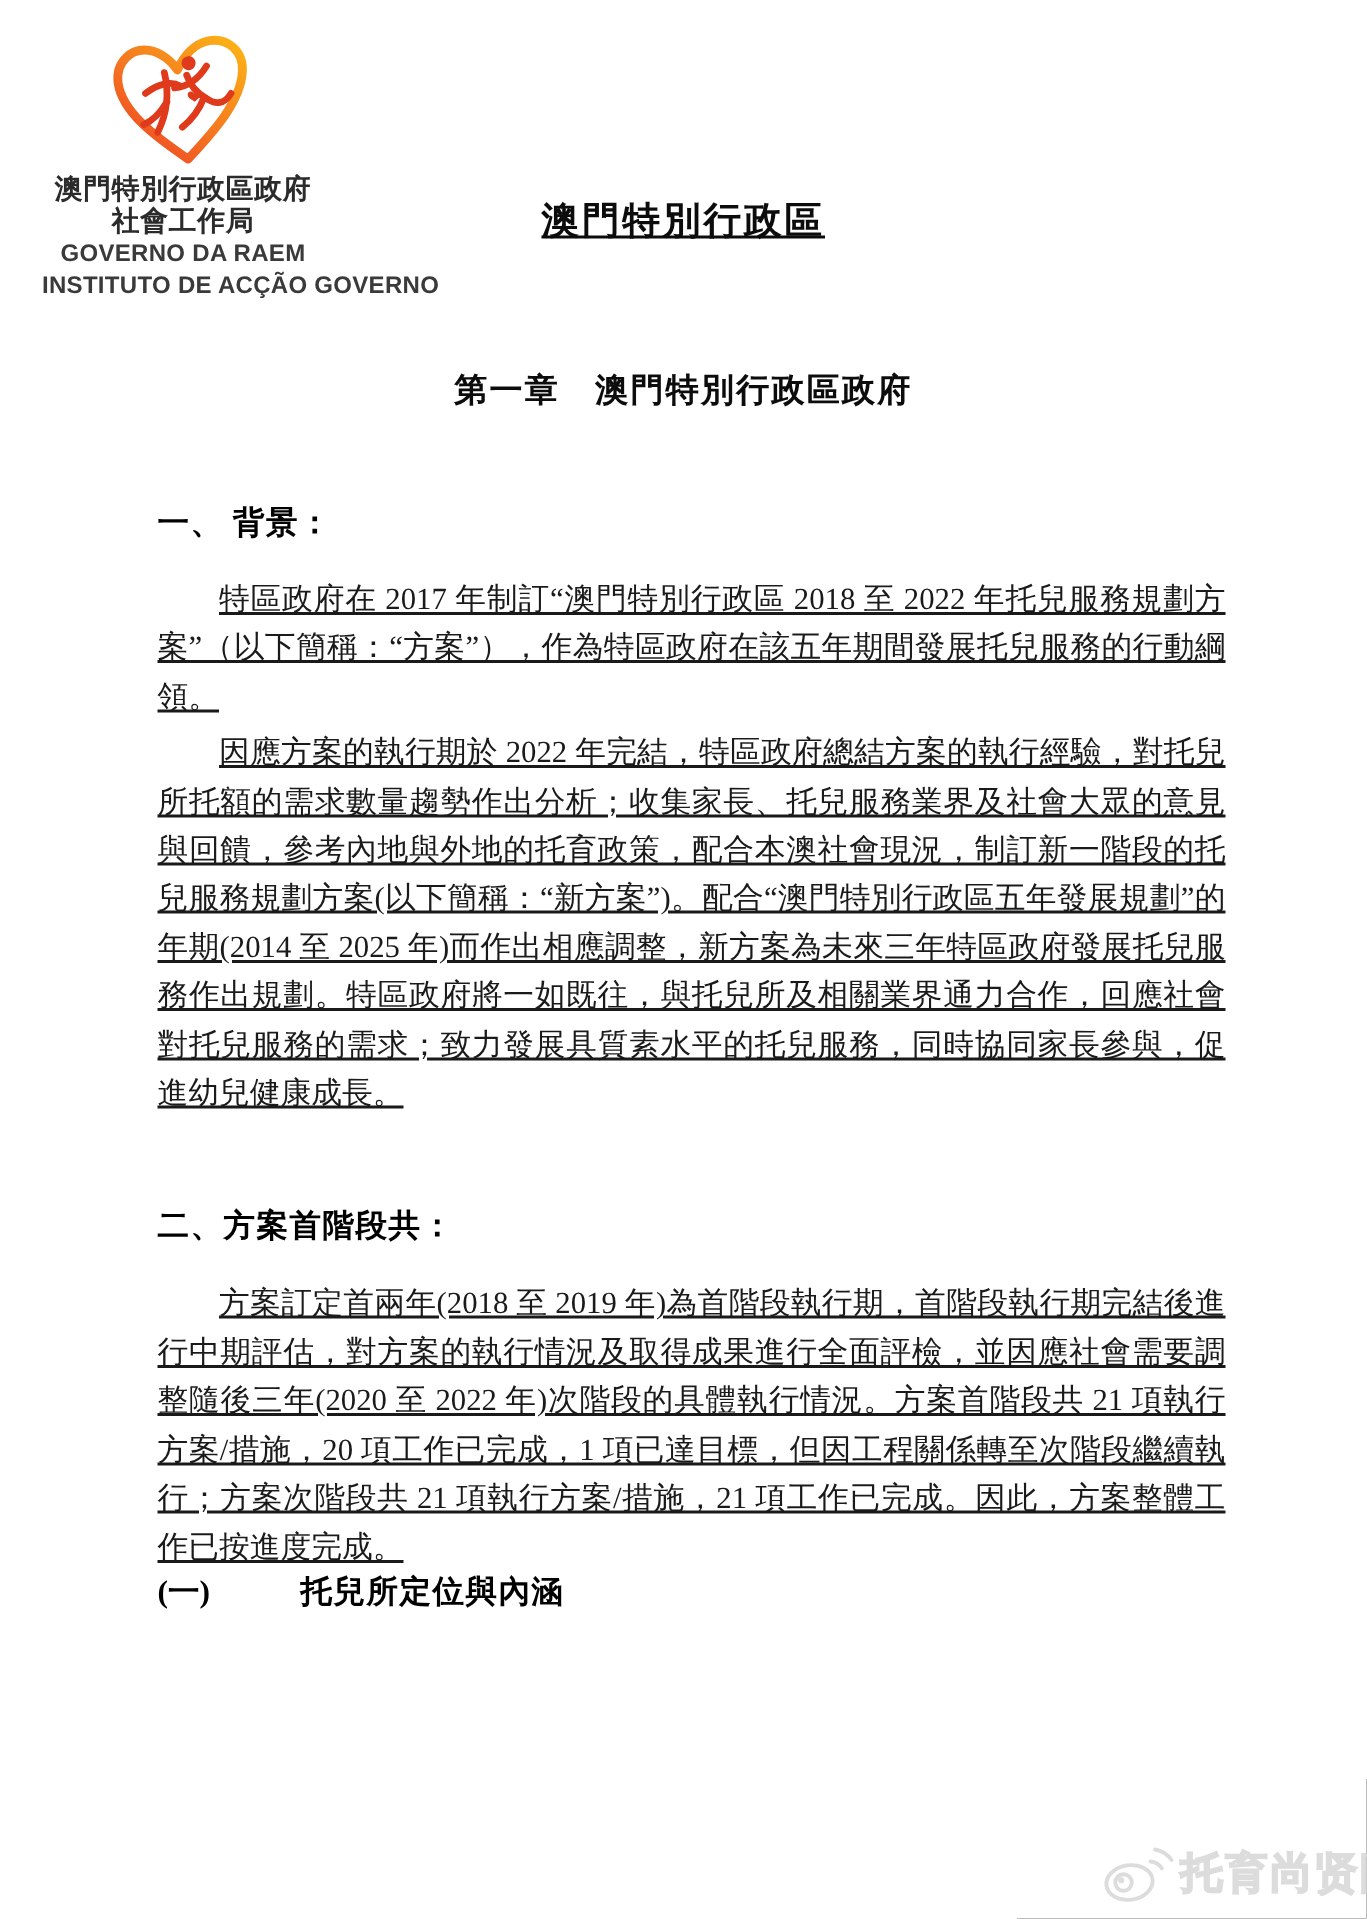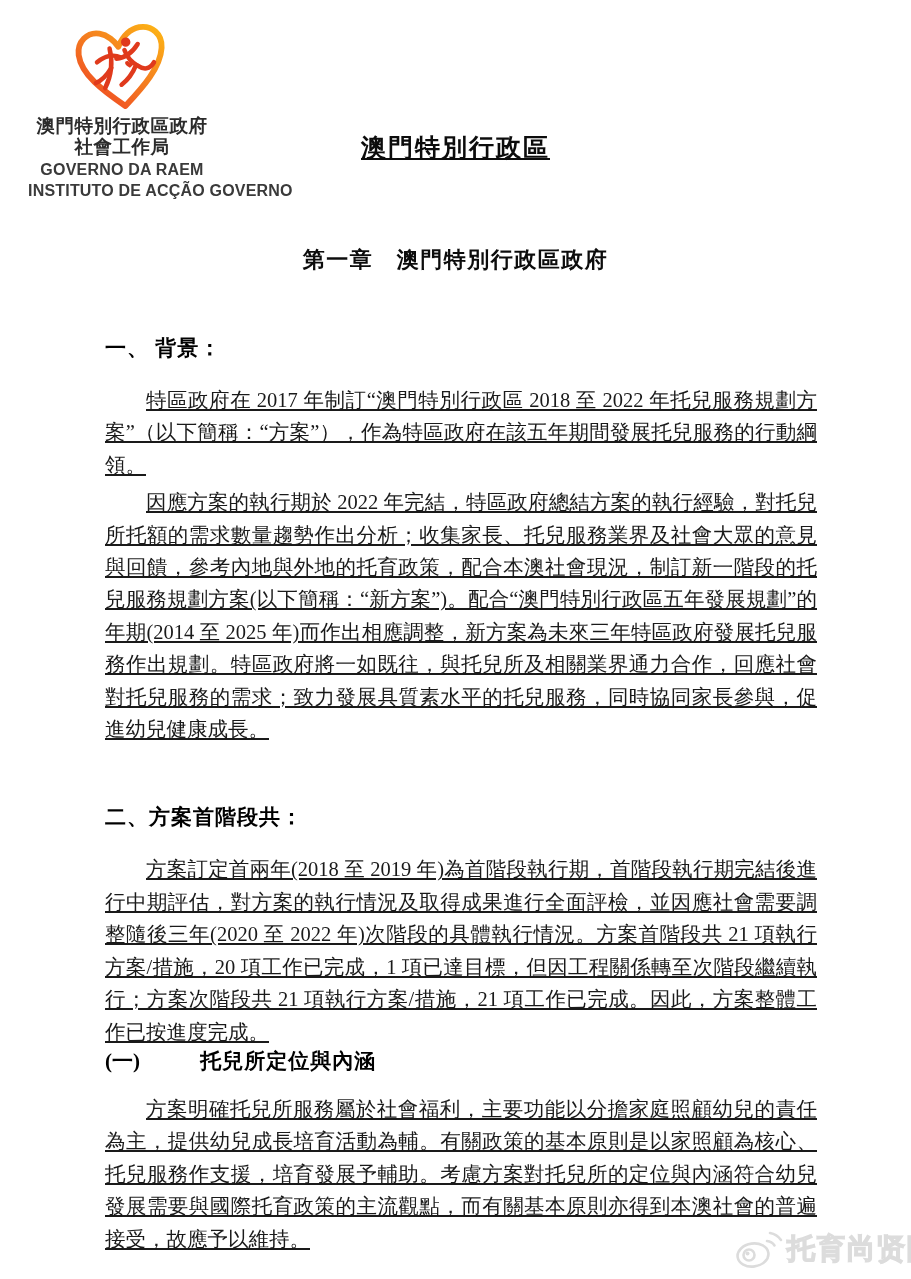--- a/index.html
+++ b/index.html
@@ -92,21 +92,20 @@
     <p>特區政府在 2017 年制訂“澳門特別行政區 2018 至 2022 年托兒服務規劃方案”（以下簡稱：“方案”），作為特區政府在該五年期間發展托兒服務的行動綱領。</p>
     <p class="gap-sm">因應方案的執行期於 2022 年完結，特區政府總結方案的執行經驗，對托兒所托額的需求數量趨勢作出分析；收集家長、托兒服務業界及社會大眾的意見與回饋，參考內地與外地的托育政策，配合本澳社會現況，制訂新一階段的托兒服務規劃方案(以下簡稱：“新方案”)。配合“澳門特別行政區五年發展規劃”的年期(2014 至 2025 年)而作出相應調整，新方案為未來三年特區政府發展托兒服務作出規劃。特區政府將一如既往，與托兒所及相關業界通力合作，回應社會對托兒服務的需求；致力發展具質素水平的托兒服務，同時協同家長參與，促進幼兒健康成長。</p>
 
     <h2 class="sec-2">二、方案首階段共：</h2>
     <p>方案訂定首兩年(2018 至 2019 年)為首階段執行期，首階段執行期完結後進行中期評估，對方案的執行情況及取得成果進行全面評檢，並因應社會需要調整隨後三年(2020 至 2022 年)次階段的具體執行情況。方案首階段共 21 項執行方案/措施，20 項工作已完成，1 項已達目標，但因工程關係轉至次階段繼續執行；方案次階段共 21 項執行方案/措施，21 項工作已完成。因此，方案整體工作已按進度完成。</p>
 
     <h3>
       <span class="subsec-num">(一)</span>
       <span class="subsec-title">托兒所定位與內涵</span>
     </h3>
-    <p class="gap-md">方案明確托兒所服務屬於社會福利，主要功能以分擔家庭照顧幼兒的責任為主，提供幼兒成長培育活動為輔。有關政策的基本原則是以家照顧為核心、托兒服務作支援，培育發展予輔助。考慮方案對托兒所的定位與內涵符合幼兒發展需要與國際托育政策的主流觀點，而有關基本原則亦得到本澳社會的普遍接受，故應予以維持。</p>
   </main>
 
   <div class="watermark">
     <svg width="54" height="44" viewBox="0 0 54 44" aria-hidden="true">
       <g fill="none" stroke-width="2.6" stroke-linecap="round" stroke="#dcdcdc">
         <ellipse cx="20" cy="28" rx="15.5" ry="11.5" transform="rotate(-8 20 28)"></ellipse>
         <circle cx="16" cy="28" r="5.5"></circle>
         <path d="M34 14 a10 10 0 0 1 7.5 4.5"></path>
         <path d="M37 6 a17 17 0 0 1 11 7"></path>
       </g>

